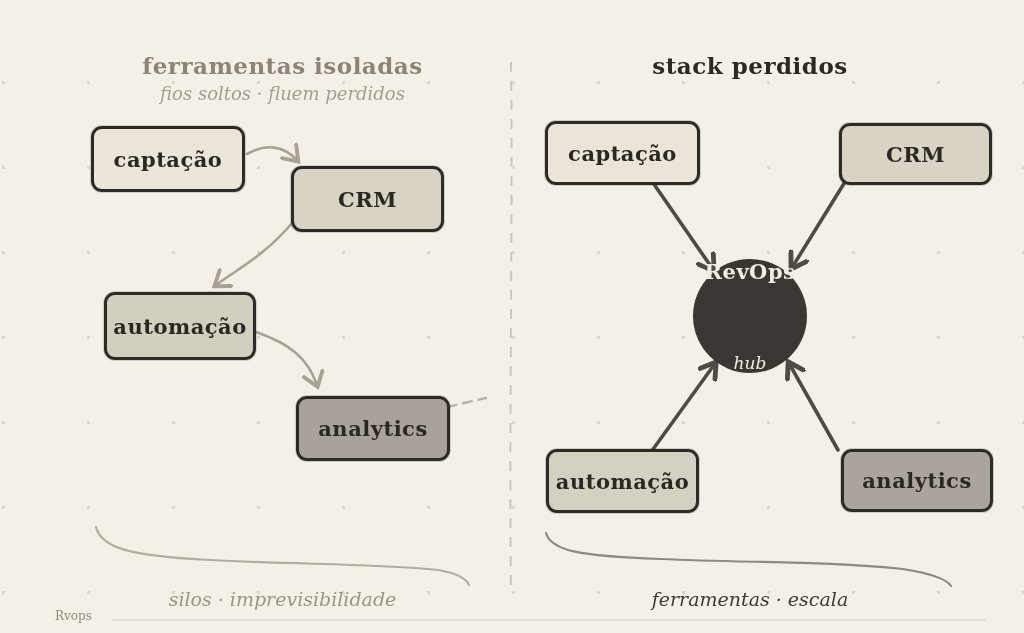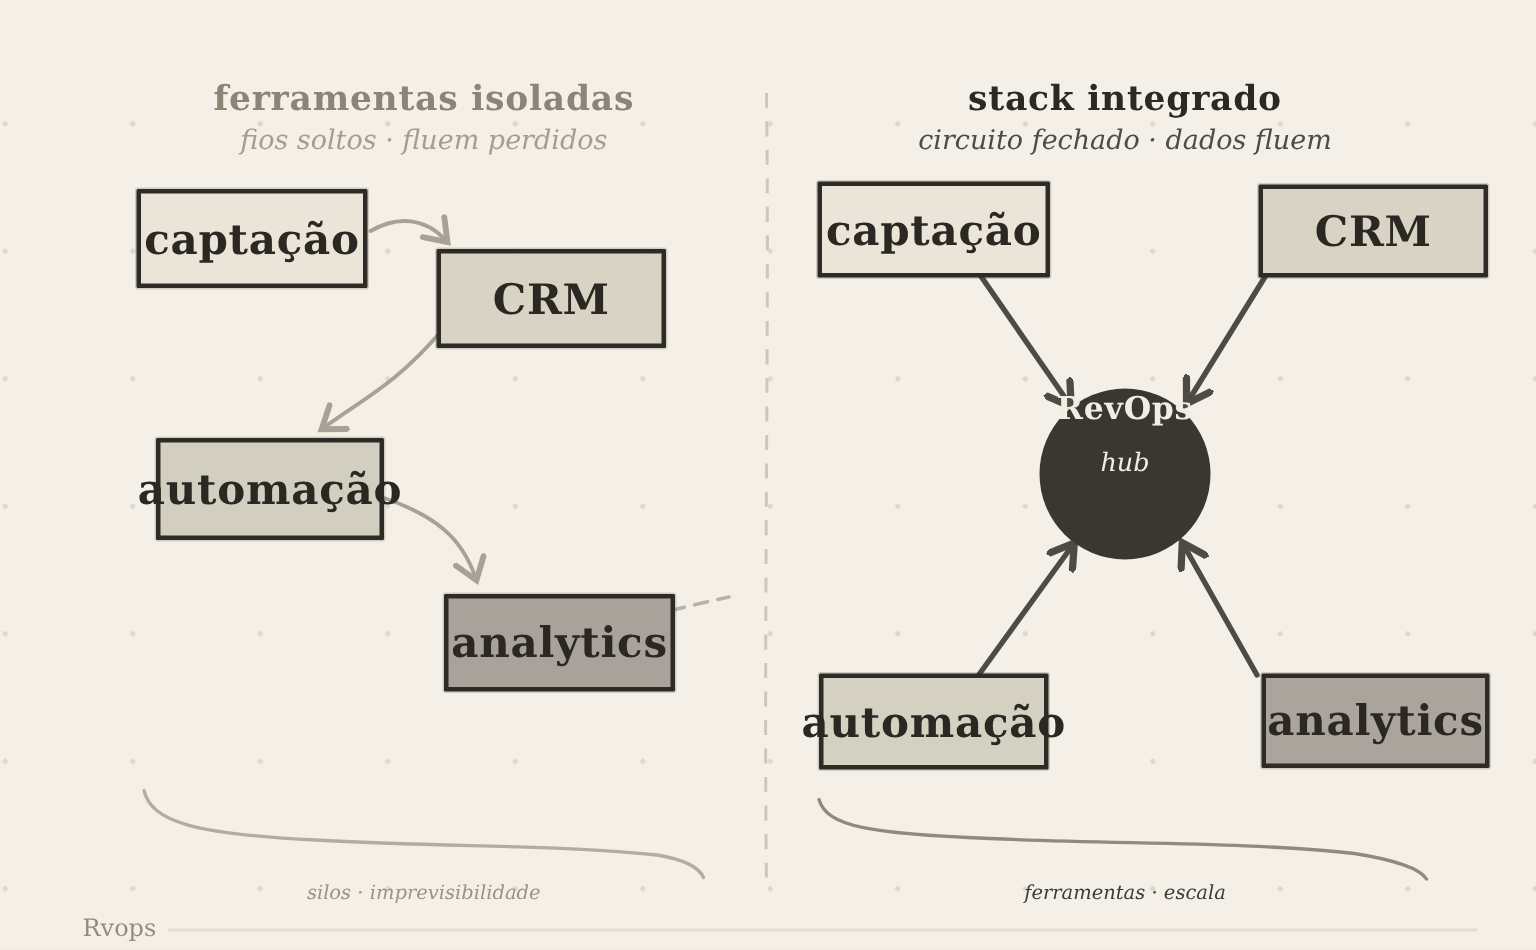--- a/index.html
+++ b/index.html
@@ -26,52 +26,52 @@
   .panel-header.left .panel-title{color:#8b8477;}
   .panel-header.right .panel-title{color:#2c2924;}
   .panel-subtitle{font-style:italic;font-size:18px;margin-top:4px;}
   .panel-header.left .panel-subtitle{color:#a49e92;}
   .panel-header.right .panel-subtitle{color:#4f4b45;}
 
   
   .node{
     position:absolute;
     border:3.5px solid #2e2b26;
-    border-radius:1px;
+    border-radius:11px;
     display:flex;align-items:center;justify-content:center;
-    font-weight:bold;font-size:28px;color:#2b2823;
+    font-weight:bold;font-size:21px;color:#2b2823;
     letter-spacing:.5px;
     box-shadow:0 0 0 1px rgba(46,43,38,.18);
   }
   .n-cap-l{left:91px;top:126px;width:148px;height:60px;}
   .n-crm-l{left:291px;top:166px;width:147px;height:60px;}
   .n-aut-l{left:104px;top:292px;width:146px;height:62px;}
   .n-ana-l{left:296px;top:396px;width:148px;height:59px;}
   .n-cap-r{left:545px;top:121px;width:149px;height:58px;}
   .n-crm-r{left:839px;top:123px;width:147px;height:56px;}
   .n-aut-r{left:546px;top:449px;width:147px;height:58px;}
   .n-ana-r{left:841px;top:449px;width:146px;height:57px;}
 
   
   .hub{
     position:absolute;left:693px;top:259px;width:114px;height:114px;
     border-radius:50%;
-    display:flex;flex-direction:column;align-items:center;justify-content:flex-start;
+    display:flex;flex-direction:column;align-items:center;justify-content:space-between;
     color:#f2ede2;
   }
   .hub-title{font-weight:bold;font-size:21px;letter-spacing:.5px;}
   .hub-sub{font-style:italic;font-size:17px;margin-top:15px;}
 
   
-  .caption{position:absolute;text-align:center;font-style:italic;font-size:13px;}
+  .caption{position:absolute;text-align:center;font-style:italic;font-size:19px;}
   .caption.left{left:40px;top:588px;width:485px;color:#9a9488;}
   .caption.right{left:530px;top:588px;width:440px;color:#3e3b35;}
 
   
-  .footer-brand{position:absolute;left:55px;top:609px;font-size:16px;color:#938d81;}
+  .footer-brand{position:absolute;left:55px;top:609px;font-size:12px;color:#938d81;}
 </style>
 </head>
 <body>
 
 <div class="stage">
 
   <svg class="lines" viewBox="0 0 1024 633">
     <defs>
       <marker id="ah-gray" viewBox="0 0 12 12" refX="7" refY="6" markerWidth="9" markerHeight="9" orient="auto">
         <path d="M1,1 L8,6 L1,11" fill="none" stroke="#a8a296" stroke-width="2" stroke-linecap="round"></path>
@@ -98,22 +98,21 @@
 
     <line x1="112" y1="620" x2="985" y2="620" stroke="#e2ddd2" stroke-width="2"></line>
   </svg>
 
   <div class="panel-header left">
     <div class="panel-title">ferramentas isoladas</div>
     <div class="panel-subtitle">fios soltos · fluem perdidos</div>
   </div>
 
   <div class="panel-header right">
-    <div class="panel-title">stack integrado</div>
-    <div class="panel-subtitle">circuito fechado · dados fluem</div>
+    <div class="panel-title">stack perdidos</div>
   </div>
 
   <div class="node n-cap-l" style="background-color: rgb(234, 229, 216);">
     <span>captação</span>
   </div>
   <div class="node n-crm-l" style="background-color: rgb(216, 211, 196);">
     <span>CRM</span>
   </div>
   <div class="node n-aut-l" style="background-color: rgb(211, 207, 192);">
     <span>automação</span>

